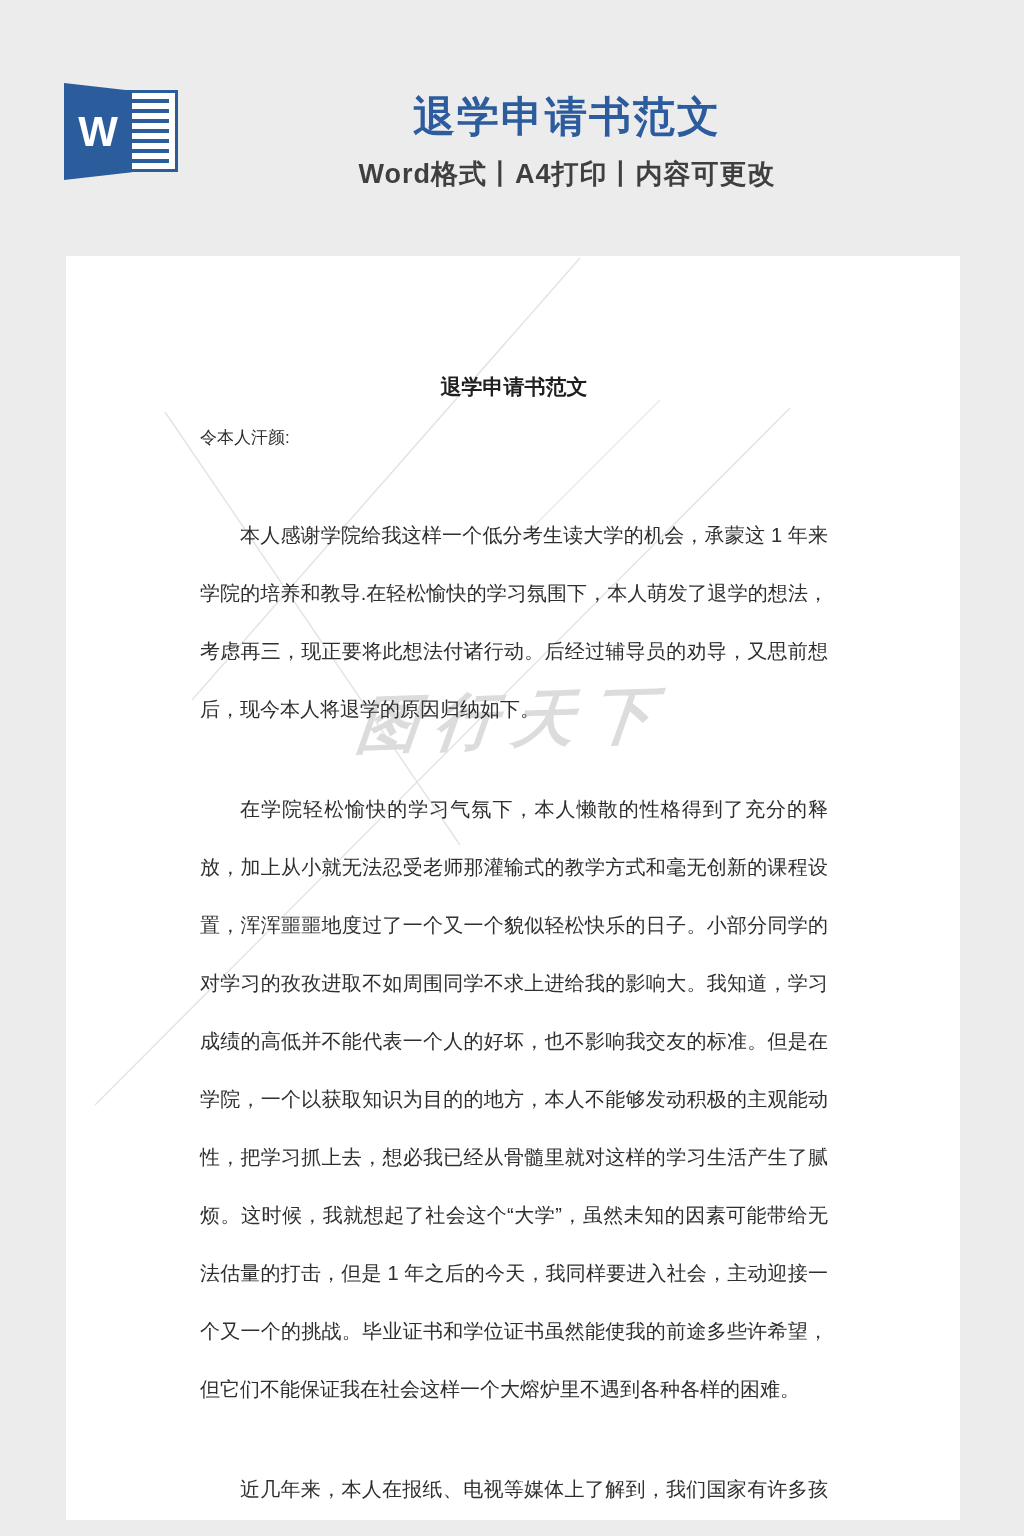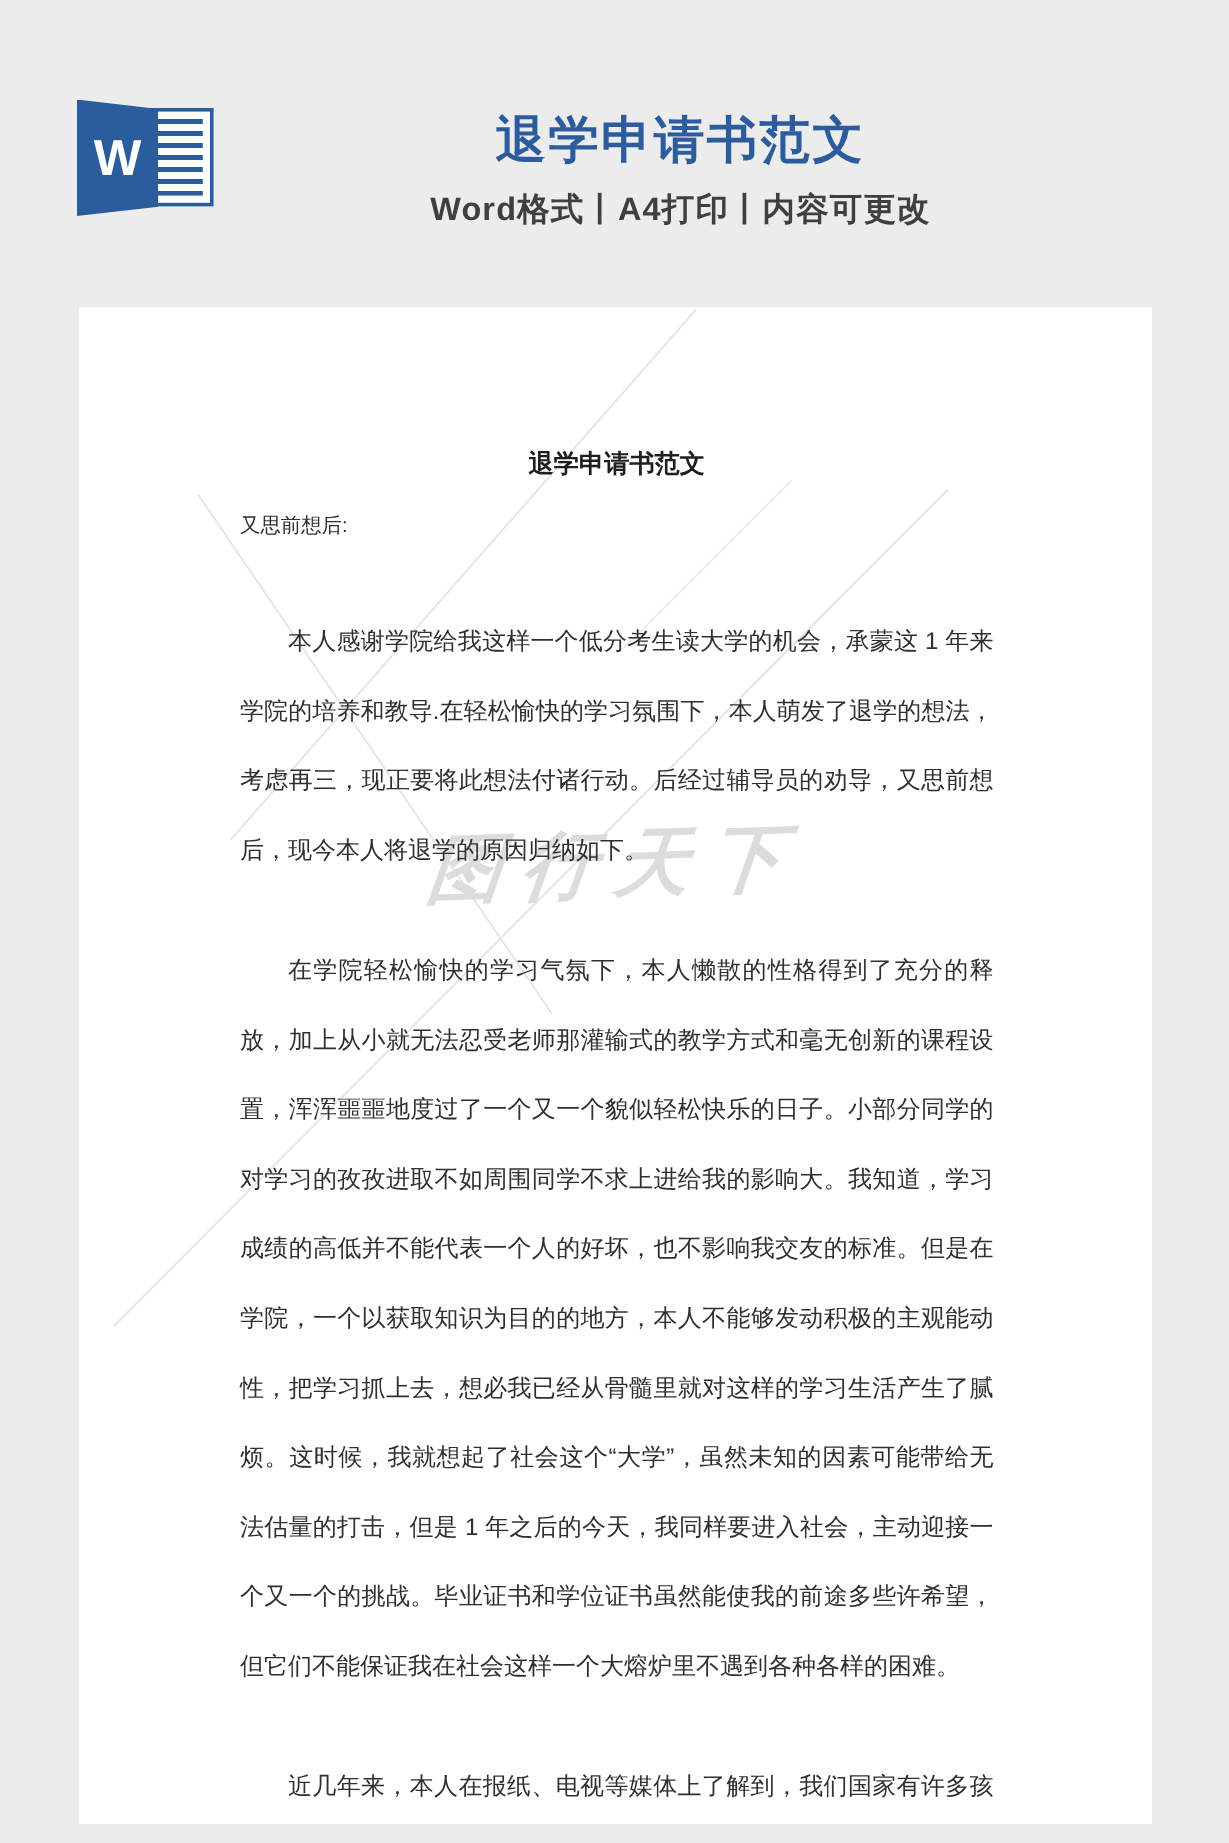--- a/index.html
+++ b/index.html
@@ -152,20 +152,20 @@
       <line x1="99" y1="156" x2="394" y2="589" stroke="#e4e4e4" stroke-width="1.5"></line>
       <line x1="514" y1="2" x2="126" y2="444" stroke="#e4e4e4" stroke-width="1.5"></line>
       <line x1="724" y1="152" x2="29" y2="849" stroke="#e4e4e4" stroke-width="1.5"></line>
       <line x1="454" y1="284" x2="594" y2="144" stroke="#eaeaea" stroke-width="1.5"></line>
     </svg>
 
     <div class="wm-text">图行天下</div>
 
     <div class="doc-inner">
       <div class="doc-title">退学申请书范文</div>
-      <div class="salutation">又思前想后:</div>
+      <div class="salutation">令本人汗颜:</div>
       <p class="para">本人感谢学院给我这样一个低分考生读大学的机会，承蒙这 1 年来学院的培养和教导.在轻松愉快的学习氛围下，本人萌发了退学的想法，考虑再三，现正要将此想法付诸行动。后经过辅导员的劝导，又思前想后，现今本人将退学的原因归纳如下。</p>
       <p class="para">在学院轻松愉快的学习气氛下，本人懒散的性格得到了充分的释放，加上从小就无法忍受老师那灌输式的教学方式和毫无创新的课程设置，浑浑噩噩地度过了一个又一个貌似轻松快乐的日子。小部分同学的对学习的孜孜进取不如周围同学不求上进给我的影响大。我知道，学习成绩的高低并不能代表一个人的好坏，也不影响我交友的标准。但是在学院，一个以获取知识为目的的地方，本人不能够发动积极的主观能动性，把学习抓上去，想必我已经从骨髓里就对这样的学习生活产生了腻烦。这时候，我就想起了社会这个“大学”，虽然未知的因素可能带给无法估量的打击，但是 1 年之后的今天，我同样要进入社会，主动迎接一个又一个的挑战。毕业证书和学位证书虽然能使我的前途多些许希望，但它们不能保证我在社会这样一个大熔炉里不遇到各种各样的困难。</p>
       <p class="para">近几年来，本人在报纸、电视等媒体上了解到，我们国家有许多孩子想上学却上不起学。那些与我年龄相仿的寒门学子，交不起学费甚至连去学校的路费都没有，令我感触良多。本人自出生到现在，过着衣食无忧的日子，有着优越的条件进入学院求学，却不思进取，浪费我学院甚至我国本就匮乏的教育资源，实属不该，与他们相比，令本人汗颜。</p>
     </div>
   </div>
 
 </div>
 
 </body></html>

